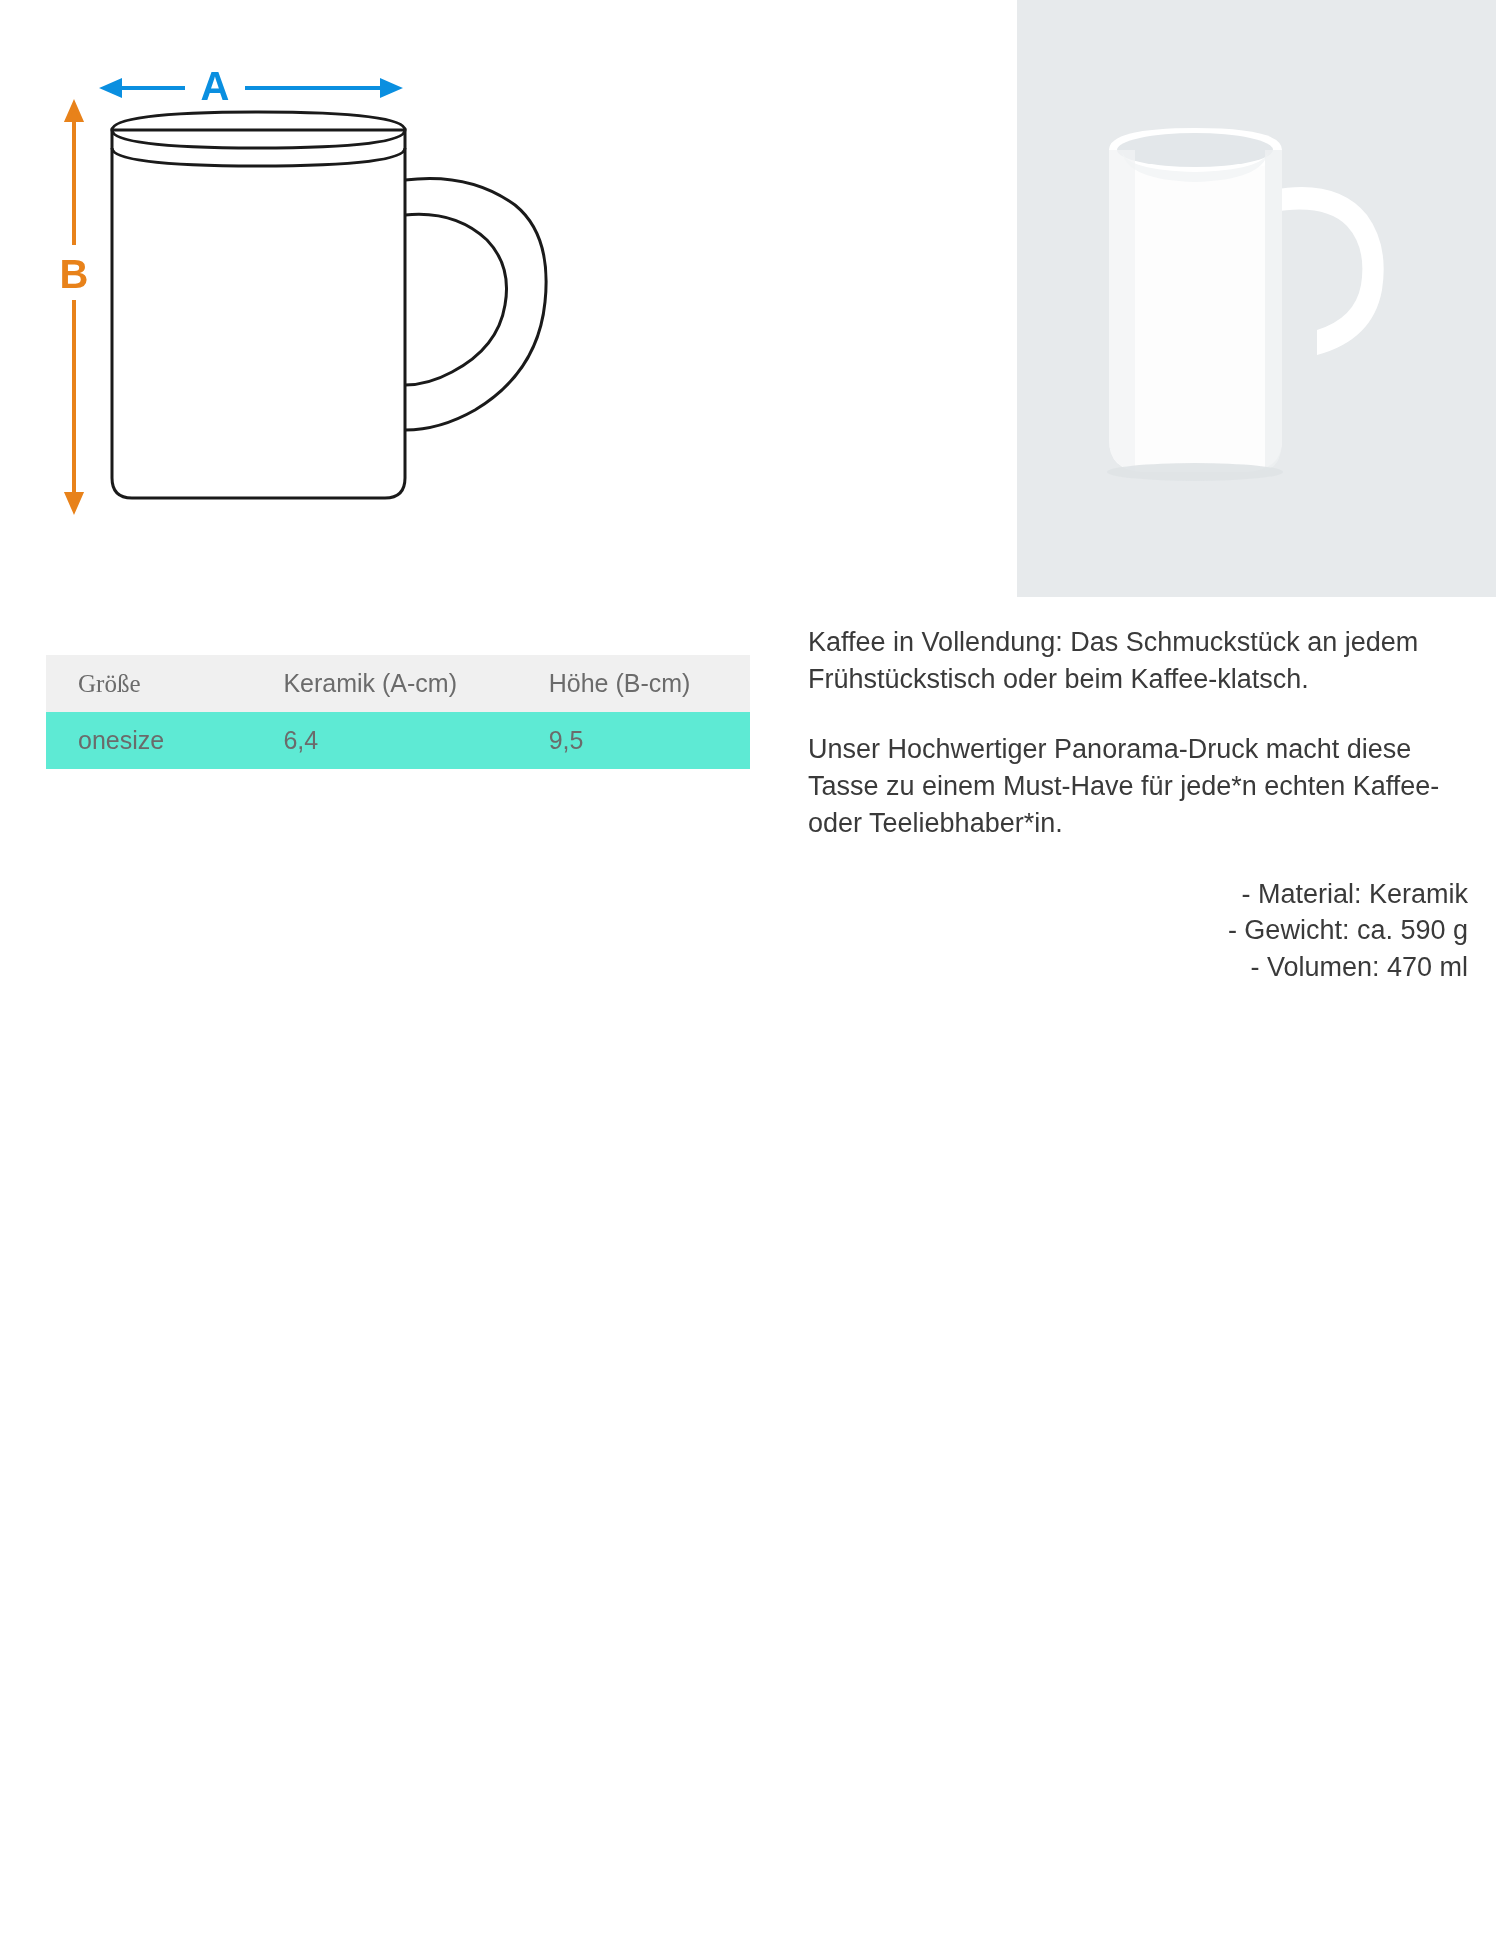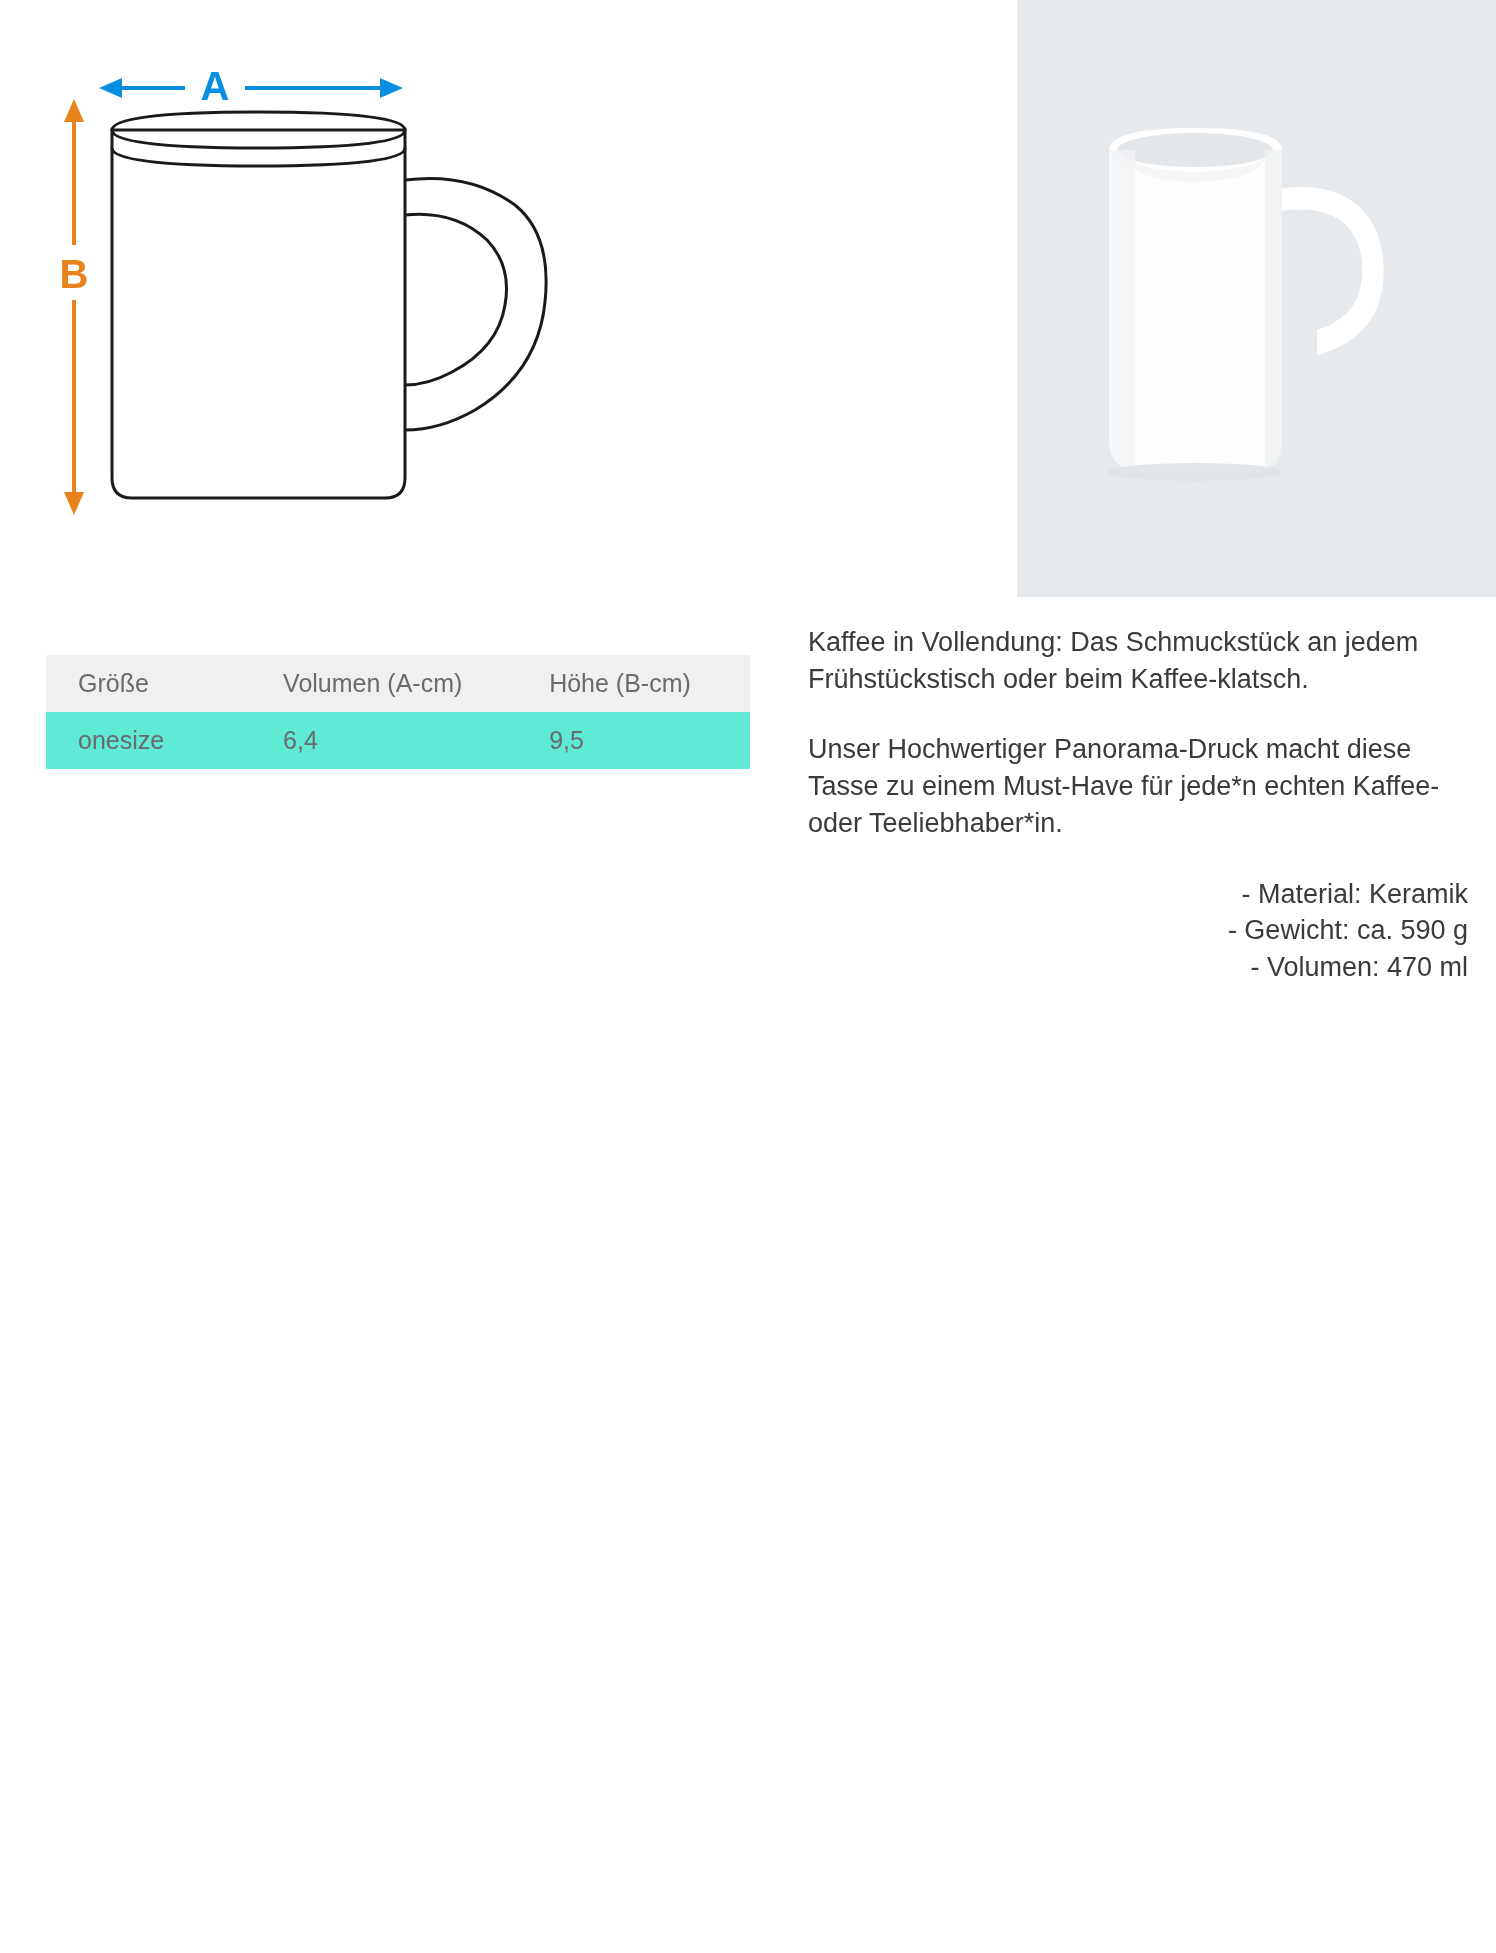--- a/index.html
+++ b/index.html
@@ -57,21 +57,21 @@
   }
   #size-table th,
   #size-table td {
     text-align: left;
     font-weight: normal;
     color: #6b6b6b;
     padding: 14px 0 14px 32px;
   }
   #size-table thead tr { background: #f0f0f0; }
   #size-table tbody tr { background: #5eead4; }
-  #size-table .col-size   { width: 196px; }
+  #size-table .col-size   { width: 196px; font-family: Liberation Serif, serif; }
   #size-table .col-width  { width: 270px; }
   #size-table .col-height { width: 238px; margin-top: 48px; }
 
   
   #description {
     position: absolute;
     left: 808px;
     top: 624px;
     width: 660px;
     font-size: 27px;
@@ -137,21 +137,21 @@
       <path d="M248,150 L248,471 Q265,466 265,440 L265,150 Z" fill="#eef0f1" opacity="0.8"></path>
       <ellipse cx="178" cy="472" rx="88" ry="9" fill="#dfe3e6" opacity="0.9"></ellipse>
     </svg>
   </div>
 </div>
 
 <table id="size-table">
   <thead>
     <tr>
       <th class="col-size">Größe</th>
-      <th class="col-width">Volumen (A-cm)</th>
+      <th class="col-width">Keramik (A-cm)</th>
       <th class="col-height">Höhe (B-cm)</th>
     </tr>
   </thead>
   <tbody>
     <tr>
       <td>onesize</td>
       <td>6,4</td>
       <td>9,5</td>
     </tr>
   </tbody>

